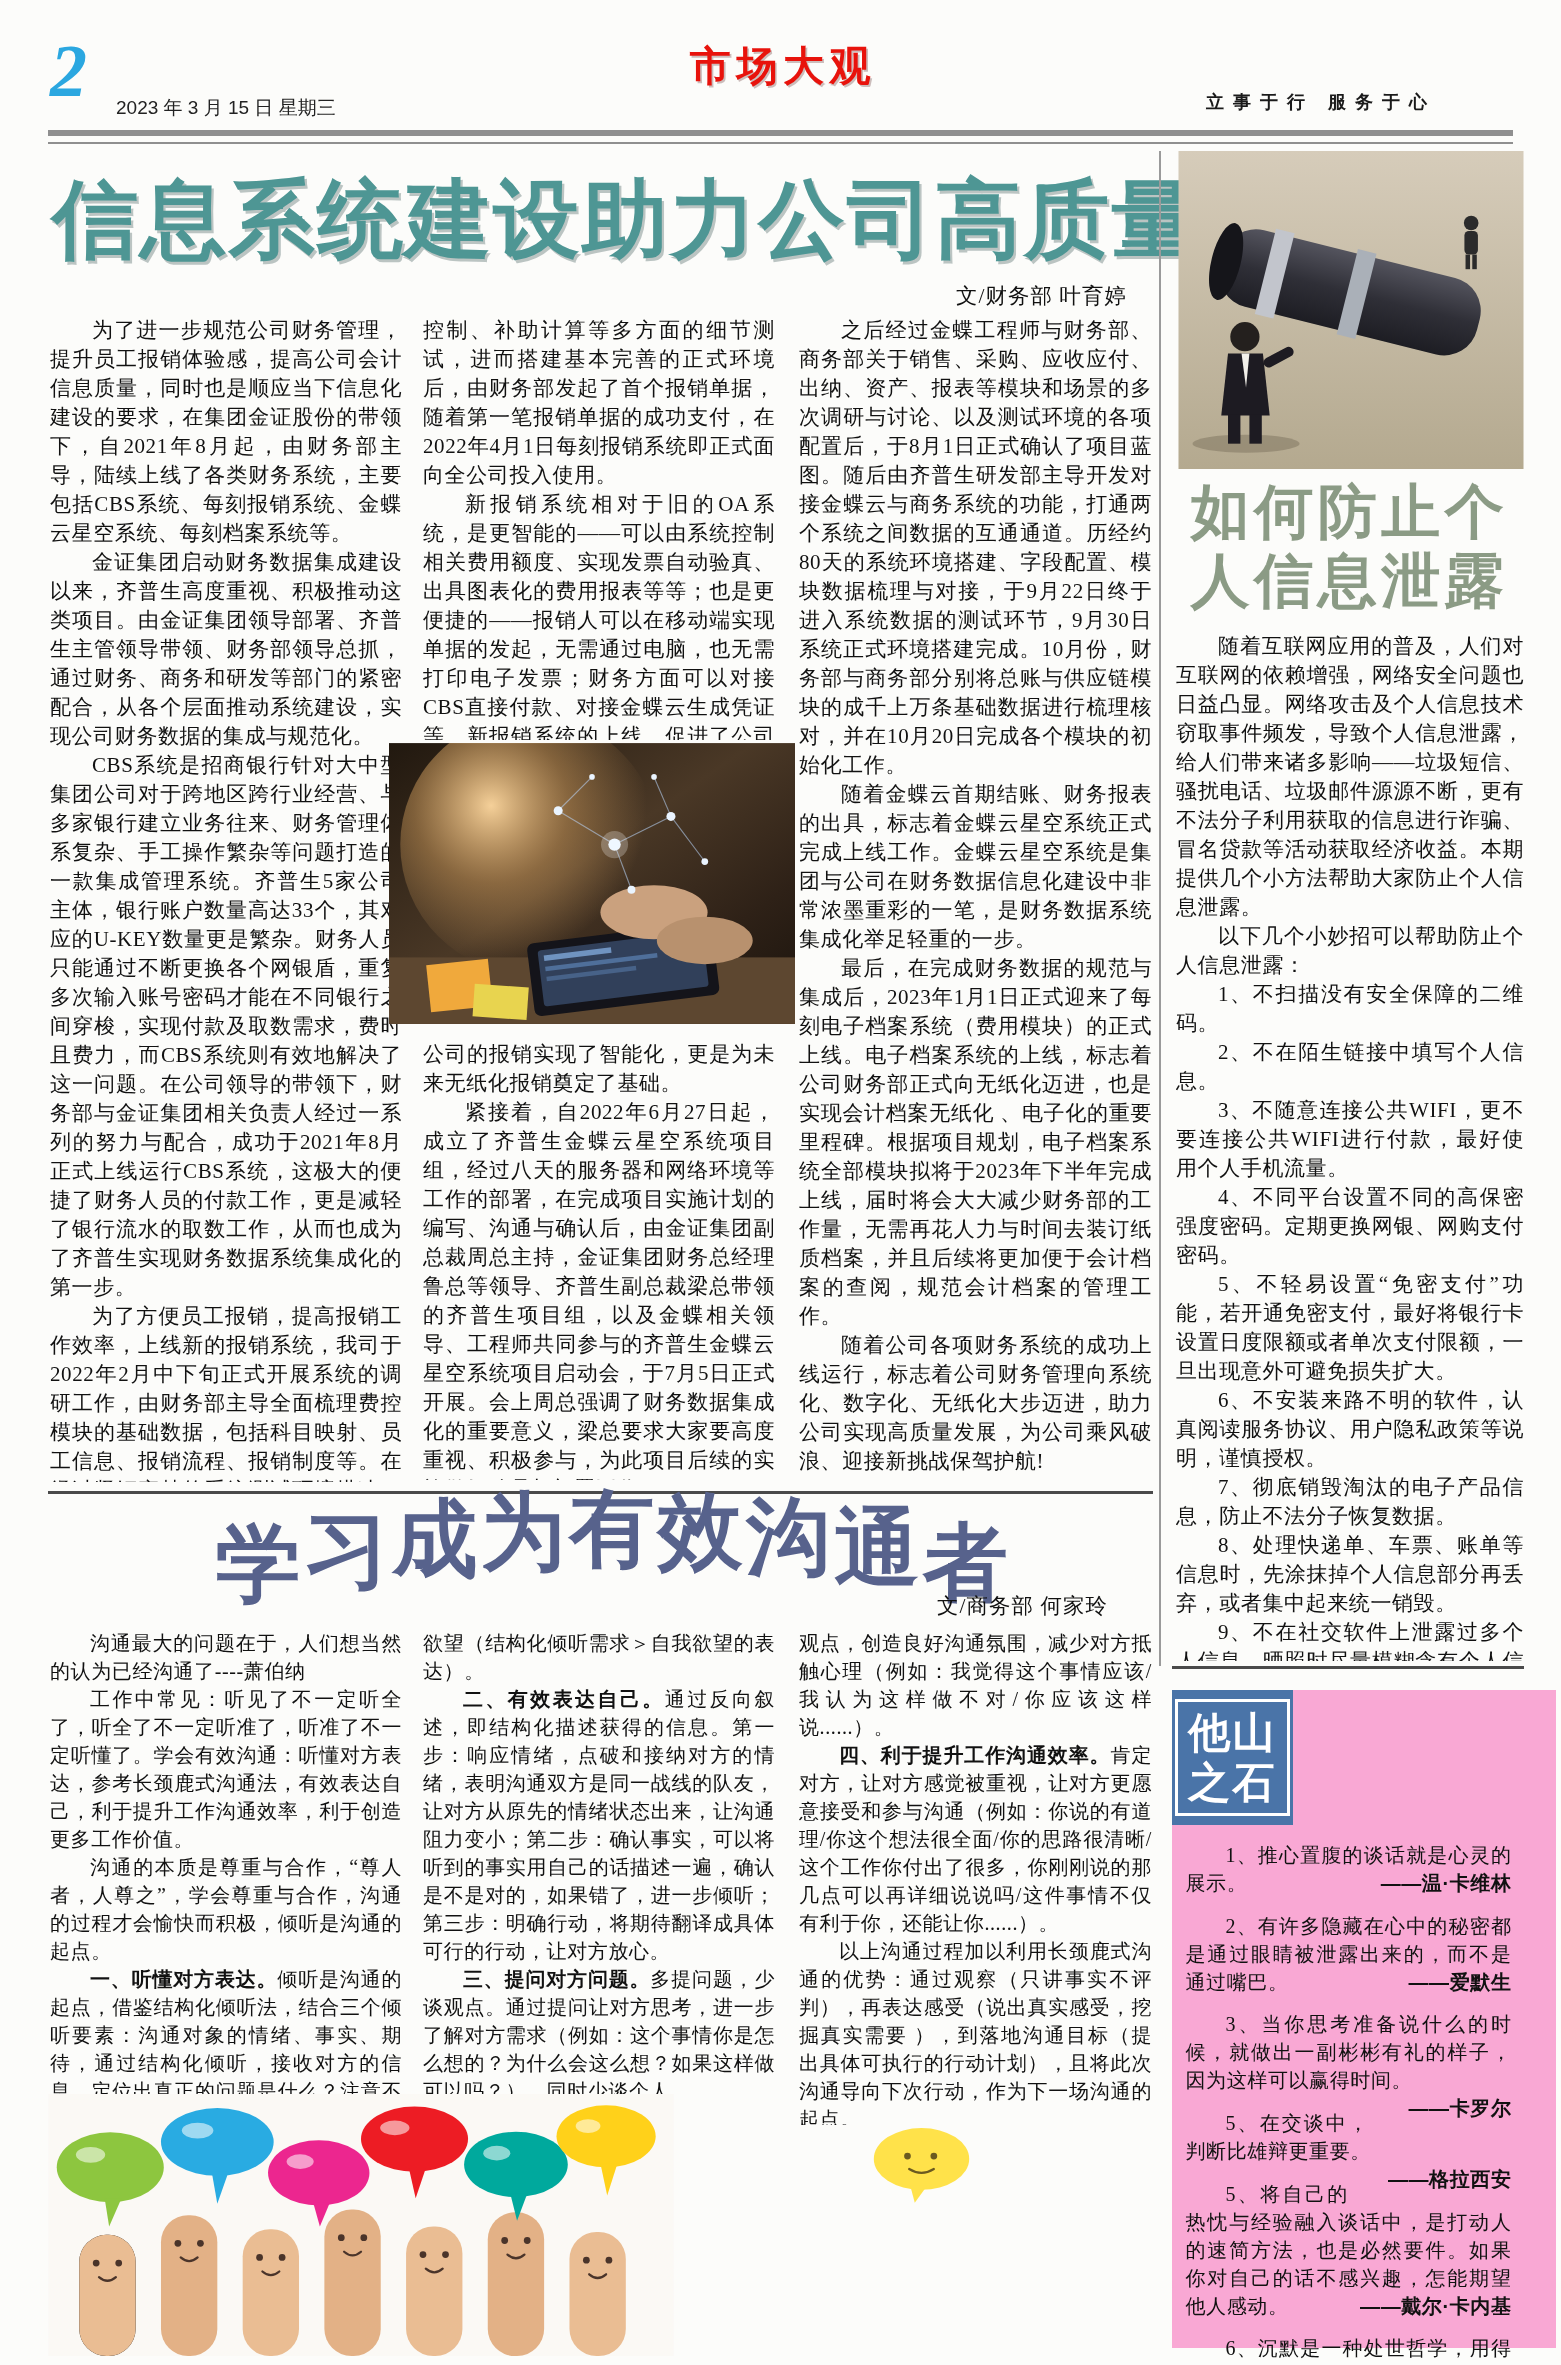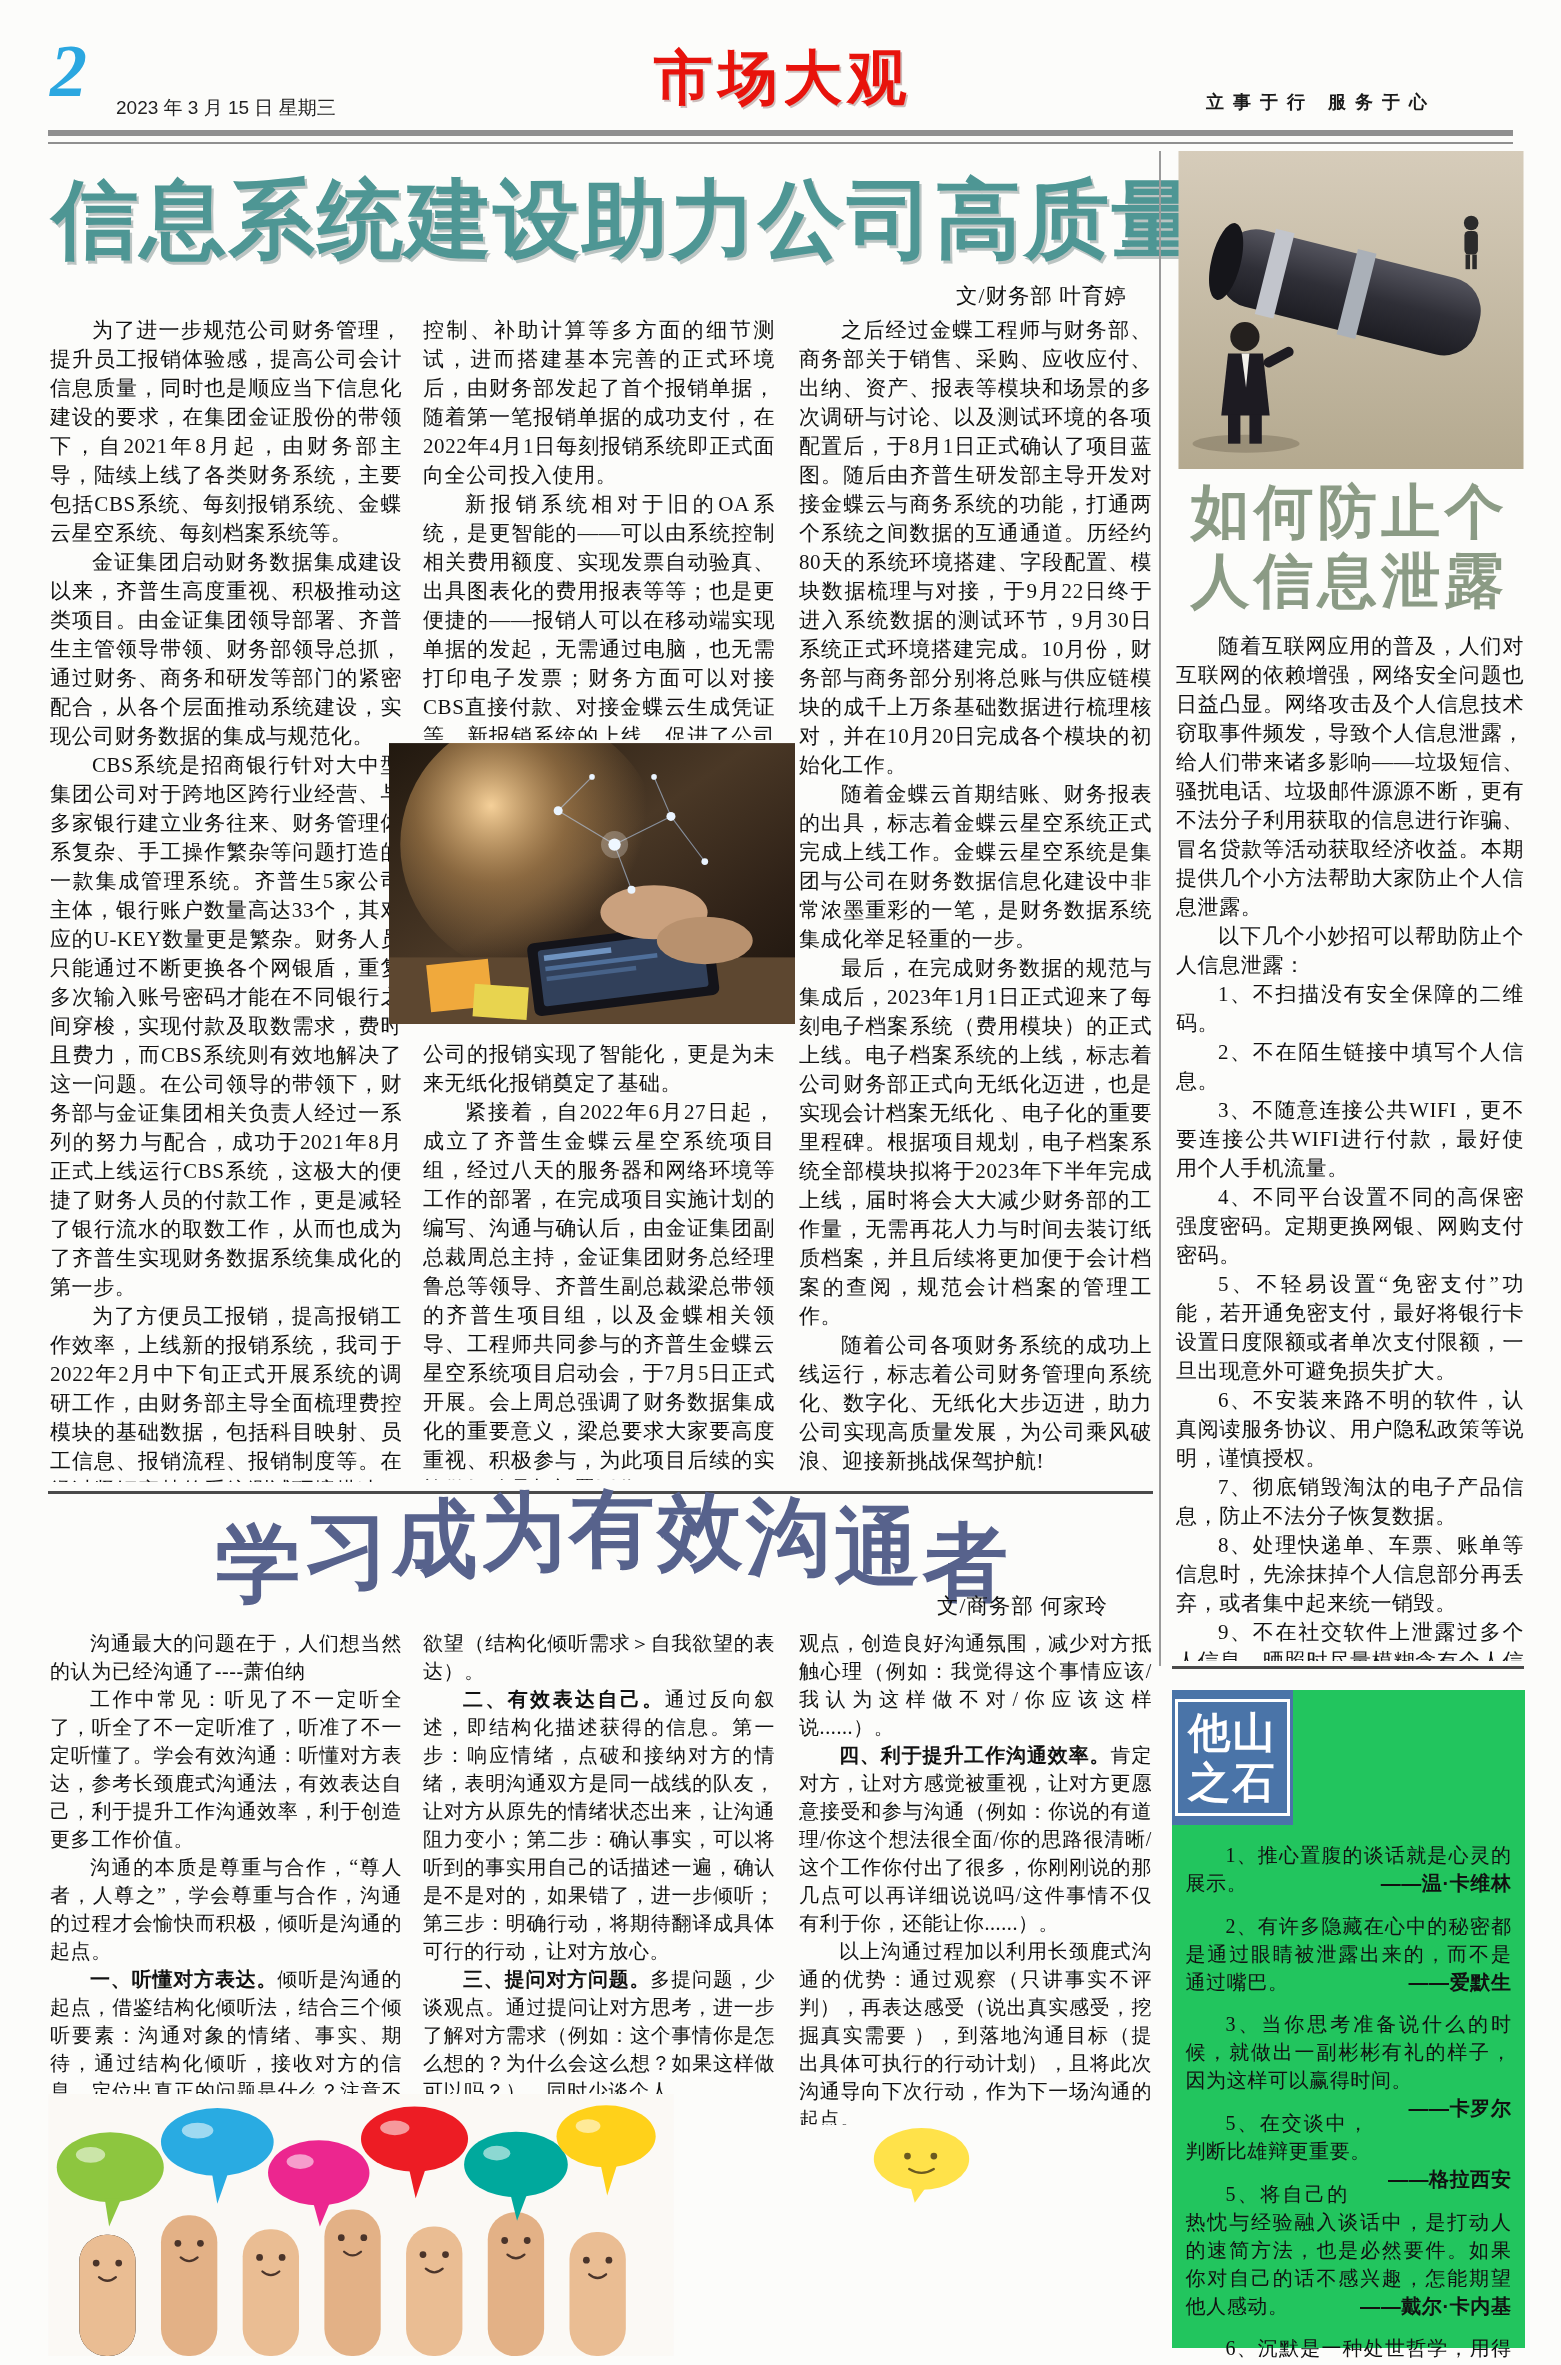--- a/index.html
+++ b/index.html
@@ -8,21 +8,21 @@
   .abs{position:absolute;}
   p{margin:0;text-indent:2em;text-align:justify;}
   p.cont{text-indent:0;}
   .body-text{font-size:21px;line-height:29px;letter-spacing:0.6px;}
   .body-text2{font-size:20px;line-height:28px;letter-spacing:0.6px;}
   .colbox{overflow:hidden;}
   .lead{font-family:"Liberation Sans",sans-serif;font-weight:bold;}
   
   .pagenum{font-size:74px;font-style:italic;font-weight:bold;color:#2ba7e0;line-height:1;}
   .date{font-size:19px;font-family:"Liberation Sans",sans-serif;color:#222;}
-  .masthead{font-size:59px;font-weight:bold;color:#e8130c;letter-spacing:5.6px;
+  .masthead{font-size:41px;font-weight:bold;color:#e8130c;letter-spacing:5.6px;
             text-shadow:1.7px 1.7px 0 rgba(60,0,0,.25);text-align:center;}
   .slogan{font-size:18px;font-family:"Liberation Sans",sans-serif;font-weight:bold;
           letter-spacing:9px;color:#1a1a1a;text-align:left;}
   .rule{background:#8f8f8f;}
   
   .a1title{font-family:"Liberation Sans",sans-serif;font-weight:bold;font-size:86px;
            color:#4e9694;letter-spacing:2.3px;white-space:nowrap;
            text-shadow:2.3px 2.8px 0 rgba(35,65,65,.30);}
   .byline{font-size:21.4px;text-align:right;letter-spacing:1.1px;}
   
@@ -36,21 +36,21 @@
   .a2title span:nth-child(5){transform:translateY(-9px);}
   .a2title span:nth-child(6){transform:translateY(-6.8px);}
   .a2title span:nth-child(7){transform:translateY(-1.1px);}
   .a2title span:nth-child(8){transform:translateY(10px);}
   .a2title span:nth-child(9){transform:translateY(25px);}
   
   .sb-title{font-family:"Liberation Sans",sans-serif;font-weight:bold;font-size:59px;
             color:#8b9b85;line-height:69px;letter-spacing:4.5px;text-align:center;}
   .vrule{background:#9a9a9a;}
   
-  .tipsbox{background:#22c55e;}
+  .tipsbox{background:#f9a8d4;padding-left:31px;}
   .badge{background:#4a74a8;display:flex;align-items:center;justify-content:center;}
   .badge-inner{border:3.4px solid #fff;margin:0;padding:5.6px 10px;color:#fff;
                font-size:42px;line-height:50px;font-weight:bold;text-align:center;
                font-family:"Liberation Serif",serif;letter-spacing:2.3px;}
   .quote{font-size:20px;line-height:28px;letter-spacing:0.6px;margin-bottom:14.7px;}
   .quote .qa{float:right;font-weight:bold;font-family:"Liberation Sans",sans-serif;}
 </style>
 </head>
 <body>
 

